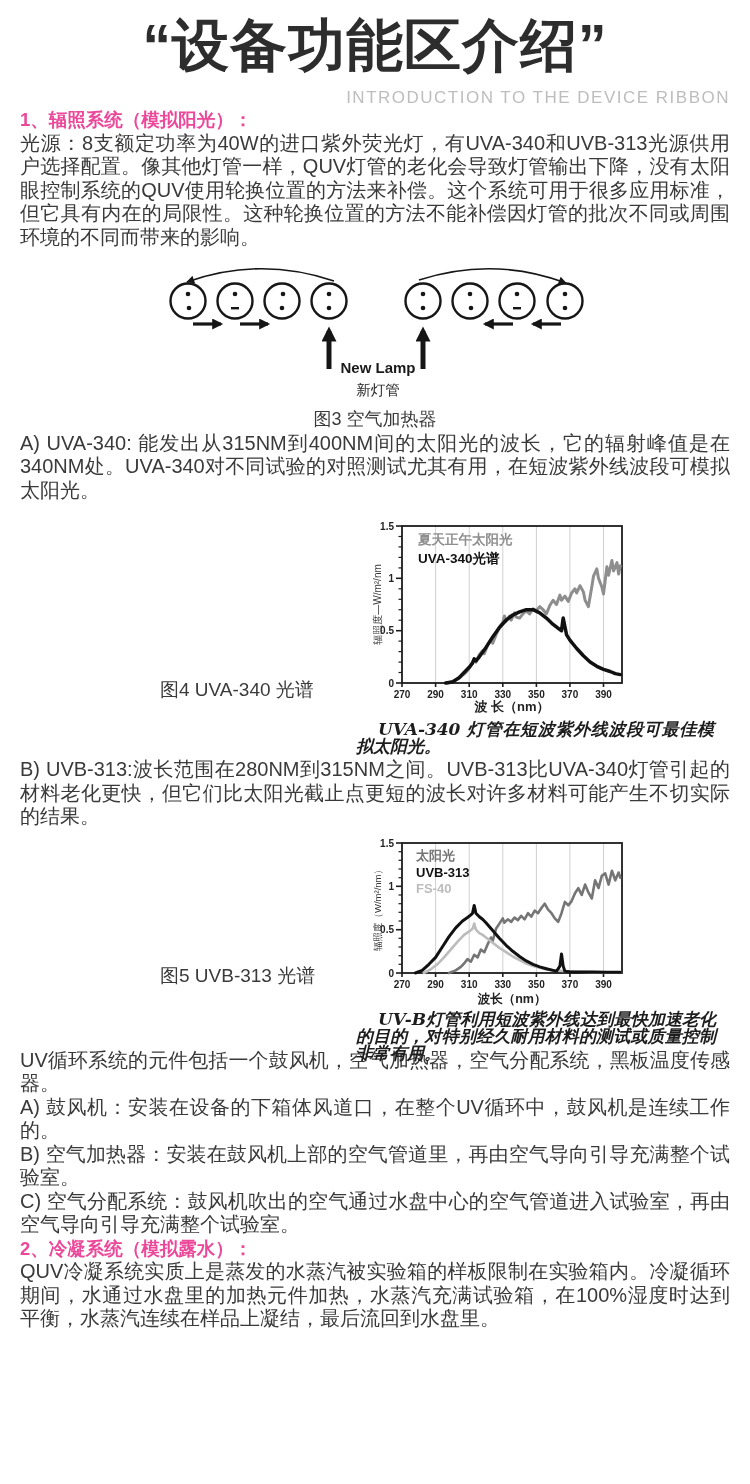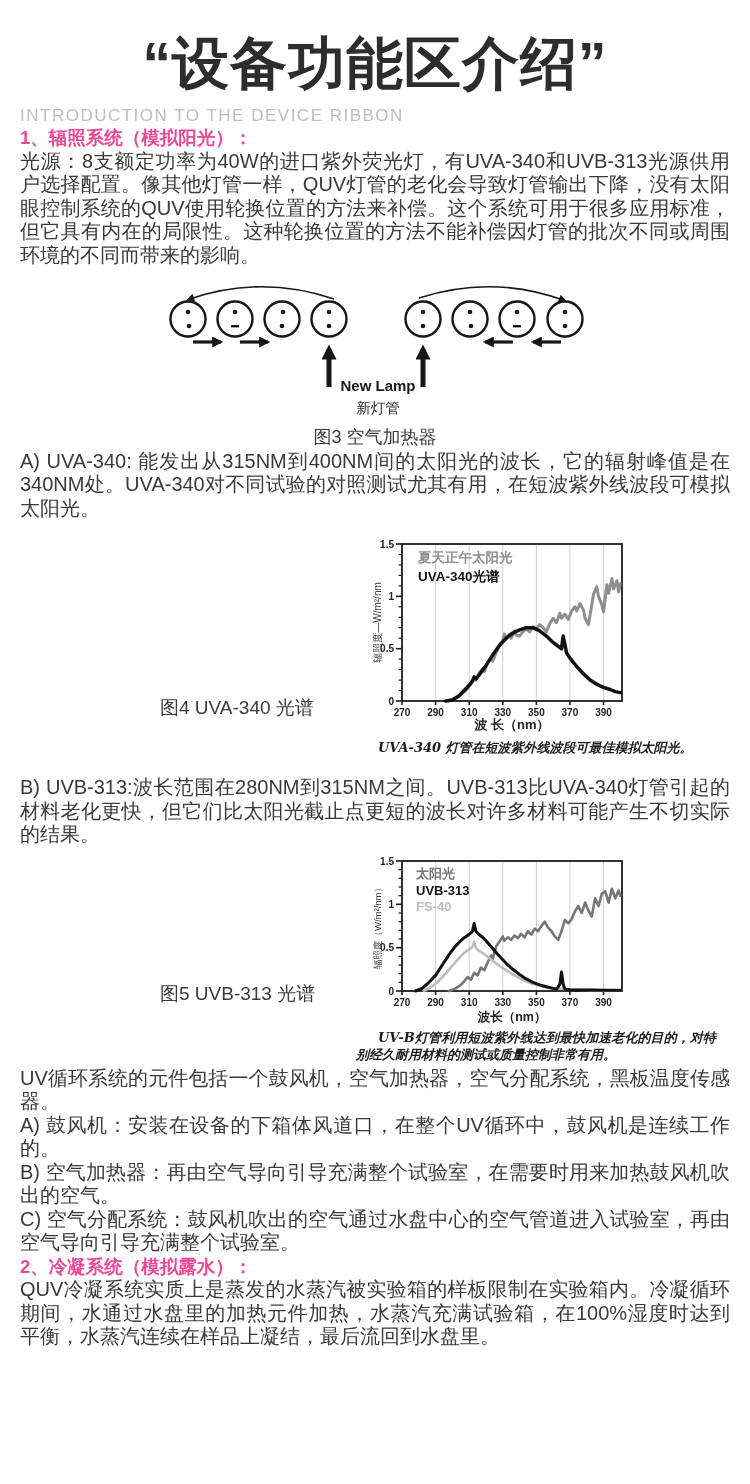--- a/index.html
+++ b/index.html
@@ -2,44 +2,44 @@
 <html><head>
 <meta charset="utf-8">
 <style>
   html,body{margin:0;padding:0;}
   body{
     width:750px;height:1484px;background:#ffffff;overflow:hidden;
     font-family:"Liberation Sans",sans-serif;color:#3a3a3a;
   }
   .content{padding:0 20px;}
   .title{
-    margin-top:30px;text-align:center;font-size:57px;line-height:66px;
+    margin-top:12px;text-align:center;font-size:57px;line-height:66px;
     font-weight:800;color:#2d2d2d;letter-spacing:1px;white-space:nowrap;
   }
   .subtitle{
-    margin-top:9px;text-align:left;font-size:17px;line-height:21px;
+    margin-top:9px;text-align:right;font-size:17px;line-height:21px;
     color:#bdbdbd;letter-spacing:1.5px;
   }
   p.body{font-size:20px;line-height:23.5px;margin:0;text-align:justify;color:#3a3a3a;}
   p.head{font-size:18.5px;line-height:23.5px;margin:0;font-weight:bold;color:#ec4899;}
   .mt-h1{margin-top:39px;}
   .fig3-svg{display:block;margin:12px 0 0 105px;overflow:visible;}
   .fig3-caption{margin-top:5px;text-align:center;font-size:18px;line-height:23.5px;color:#3a3a3a;}
   .nl-en{font-size:15px;font-weight:bold;fill:#1a1a1a;font-family:"Liberation Sans",sans-serif;}
   .nl-zh{font-size:14.5px;fill:#2a2a2a;font-family:"DejaVu Serif",serif;}
   .mt-pa{margin-top:21px;}
   .mt-pb{margin-top:16px;}
   .figure{position:relative;}
   .fig4{margin-top:18px;height:238px;}
   .fig5{margin-top:8px;height:212px;}
   .fig-side-label{position:absolute;font-size:19px;color:#3a3a3a;white-space:nowrap;}
   .chart-svg{position:absolute;overflow:visible;}
   .fig-caption{
     position:absolute;font-family:"DejaVu Serif",serif;font-style:italic;font-weight:bold;
-    font-size:13px;line-height:17px;color:#1d1d1d;text-align:justify;text-indent:22px;
+    font-size:17px;line-height:17px;color:#1d1d1d;text-align:justify;text-indent:22px;
   }
   .mt-h2{margin-top:27px;}
 </style>
 </head>
 <body>
 
 <div class="content">
 
   <div class="title">“设备功能区介绍”</div>
   <div class="subtitle">INTRODUCTION TO THE DEVICE RIBBON</div>
@@ -219,19 +219,19 @@
         <text x="44" y="39.5" fill="#111111" font-size="13" font-weight="bold" font-family="&quot;Liberation Sans&quot;,sans-serif">UVB-313</text>
         <text x="44" y="56" fill="#bcbcbc" font-size="13" font-weight="bold" font-family="&quot;Liberation Sans&quot;,sans-serif">FS-40</text>
         <text x="140" y="166" text-anchor="middle" font-size="12.5" font-weight="bold" fill="#222" font-family="&quot;Liberation Sans&quot;,sans-serif">波长（nm）</text>
         <text x="9" y="71" text-anchor="middle" font-size="9.5" fill="#333" font-family="&quot;Liberation Sans&quot;,sans-serif" transform="rotate(-90 9 71)">辐照度（W/m²/nm）</text>
       </svg>
     <div class="fig-caption" style="left:336px;top:174px;width:360px">UV-B灯管利用短波紫外线达到最快加速老化的目的，对特别经久耐用材料的测试或质量控制非常有用。</div>
   </div>
 
   <p class="body">UV循环系统的元件包括一个鼓风机，空气加热器，空气分配系统，黑板温度传感器。</p>
   <p class="body">A)  鼓风机：安装在设备的下箱体风道口，在整个UV循环中，鼓风机是连续工作的。</p>
-  <p class="body">B)  空气加热器：再由空气导向引导充满整个试验室，在需要时用来加热鼓风机吹出的空气。</p>
+  <p class="body">B)  空气加热器：安装在鼓风机上部的空气管道里，再由空气导向引导充满整个试验室。</p>
   <p class="body">C)  空气分配系统：鼓风机吹出的空气通过水盘中心的空气管道进入试验室，再由空气导向引导充满整个试验室。</p>
 
   <p class="head mt-h2">2、冷凝系统（模拟露水）：</p>
   <p class="body">QUV冷凝系统实质上是蒸发的水蒸汽被实验箱的样板限制在实验箱内。冷凝循环期间，水通过水盘里的加热元件加热，水蒸汽充满试验箱，在100%湿度时达到平衡，水蒸汽连续在样品上凝结，最后流回到水盘里。</p>
 
 </div>
 
 </body></html>

